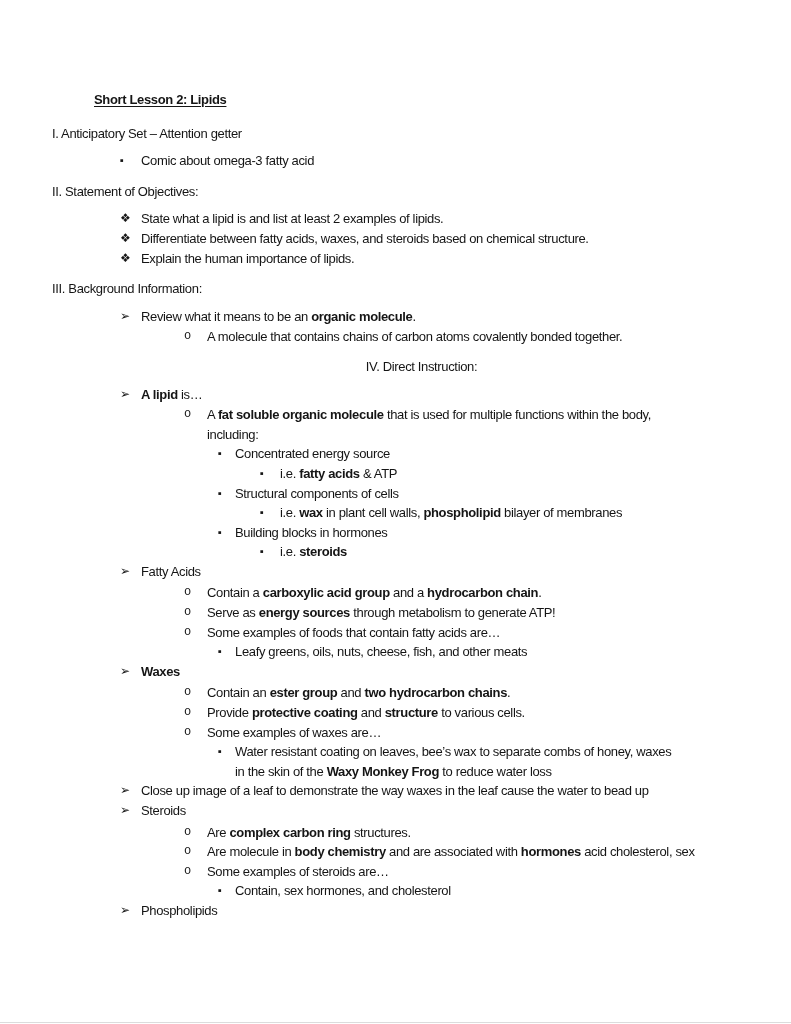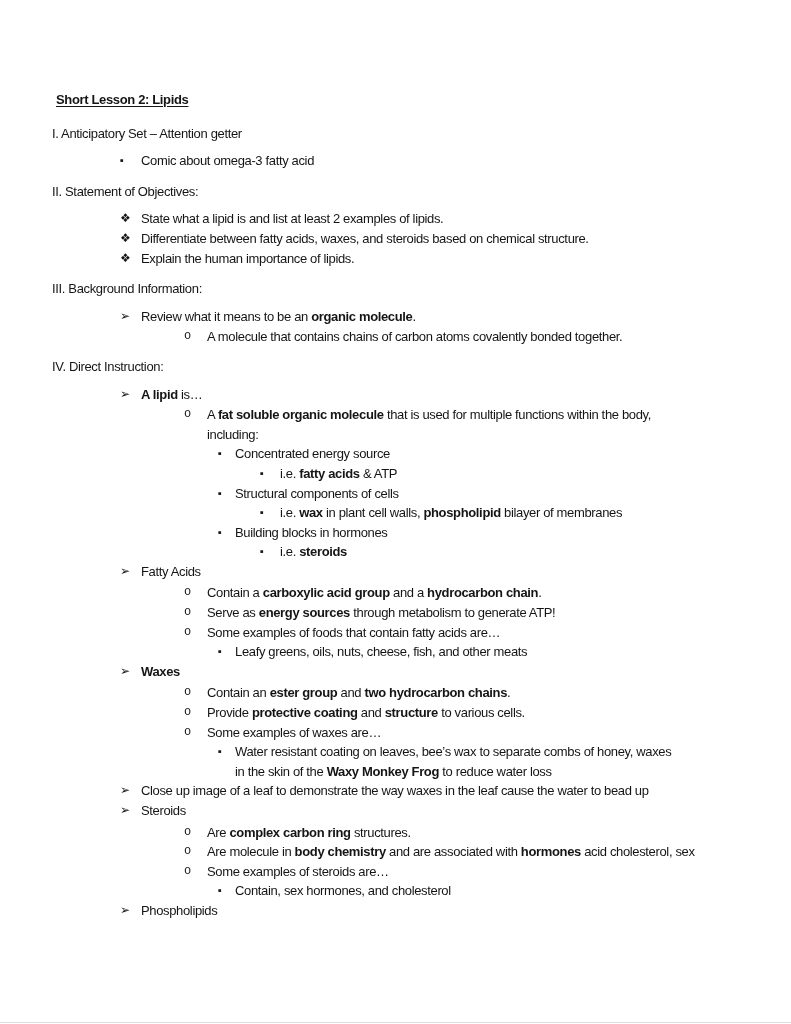--- a/index.html
+++ b/index.html
@@ -17,21 +17,21 @@
     position:absolute;left:0;width:791px;height:1px;background:#dcdcdc;
   }
   #page-edge-top{top:0;}
   #page-edge-bottom{bottom:1px;}
   #doc{position:relative;padding-top:90px;}
   .block{
     position:relative;
     line-height:19.6px;
     white-space:nowrap;
   }
-  .title{padding-left:56px;font-weight:700;}
+  .title{padding-left:94px;font-weight:700;}
   .title .run{text-decoration:underline;text-decoration-thickness:1px;text-underline-offset:2px;}
   .section{padding-left:52px;}
   .li1{padding-left:141px;}
   .li2{padding-left:207px;}
   .li3{padding-left:235px;}
   .li4{padding-left:280px;}
   .marker{position:absolute;top:0;}
   .li1 .marker{left:120px;}
   .li2 .marker{left:184px;}
   .li3 .marker{left:218px;}
@@ -50,21 +50,21 @@
     <div class="block title"><span class="run b u">Short Lesson 2: Lipids</span></div>
     <div class="block section" style="margin-top: 14px;"><span class="run">I. Anticipatory Set – Attention getter</span></div>
     <div class="block li1" style="margin-top: 8px;"><span class="marker m-square">▪</span><span class="run">Comic about omega-3 fatty acid</span></div>
     <div class="block section" style="margin-top: 11px;"><span class="run">II. Statement of Objectives:</span></div>
     <div class="block li1" style="margin-top: 8px;"><span class="marker m-diamond">❖</span><span class="run">State what a lipid is and list at least 2 examples of lipids.</span></div>
     <div class="block li1"><span class="marker m-diamond">❖</span><span class="run">Differentiate between fatty acids, waxes, and steroids based on chemical structure.</span></div>
     <div class="block li1"><span class="marker m-diamond">❖</span><span class="run">Explain the human importance of lipids.</span></div>
     <div class="block section" style="margin-top: 11px;"><span class="run">III. Background Information:</span></div>
     <div class="block li1" style="margin-top: 8px;"><span class="marker m-arrow">➢</span><span class="run">Review what it means to be an </span><span class="run b">organic molecule</span><span class="run">.</span></div>
     <div class="block li2" style="margin-top: 1px;"><span class="marker m-circle">o</span><span class="run">A molecule that contains chains of carbon atoms covalently bonded together.</span></div>
-    <div class="block section" style="margin-top: 10px;"><span class="run">IV. Direct Instruction:</span></div>
+    <div class="block section" style="margin-top: 10px; text-align: center;"><span class="run">IV. Direct Instruction:</span></div>
     <div class="block li1" style="margin-top: 8px;"><span class="marker m-arrow">➢</span><span class="run b">A lipid</span><span class="run"> is…</span></div>
     <div class="block li2" style="margin-top: 1px;"><span class="marker m-circle">o</span><span class="run">A </span><span class="run b">fat soluble organic molecule</span><span class="run"> that is used for multiple functions within the body,</span><br><span class="run">including:</span></div>
     <div class="block li3"><span class="marker m-square">▪</span><span class="run">Concentrated energy source</span></div>
     <div class="block li4"><span class="marker m-square">▪</span><span class="run">i.e. </span><span class="run b">fatty acids</span><span class="run"> &amp; ATP</span></div>
     <div class="block li3"><span class="marker m-square">▪</span><span class="run">Structural components of cells</span></div>
     <div class="block li4"><span class="marker m-square">▪</span><span class="run">i.e. </span><span class="run b">wax</span><span class="run"> in plant cell walls, </span><span class="run b">phospholipid</span><span class="run"> bilayer of membranes</span></div>
     <div class="block li3"><span class="marker m-square">▪</span><span class="run">Building blocks in hormones</span></div>
     <div class="block li4"><span class="marker m-square">▪</span><span class="run">i.e. </span><span class="run b">steroids</span></div>
     <div class="block li1"><span class="marker m-arrow">➢</span><span class="run">Fatty Acids</span></div>
     <div class="block li2" style="margin-top: 2px;"><span class="marker m-circle">o</span><span class="run">Contain a </span><span class="run b">carboxylic acid group</span><span class="run"> and a </span><span class="run b">hydrocarbon chain</span><span class="run">.</span></div>

